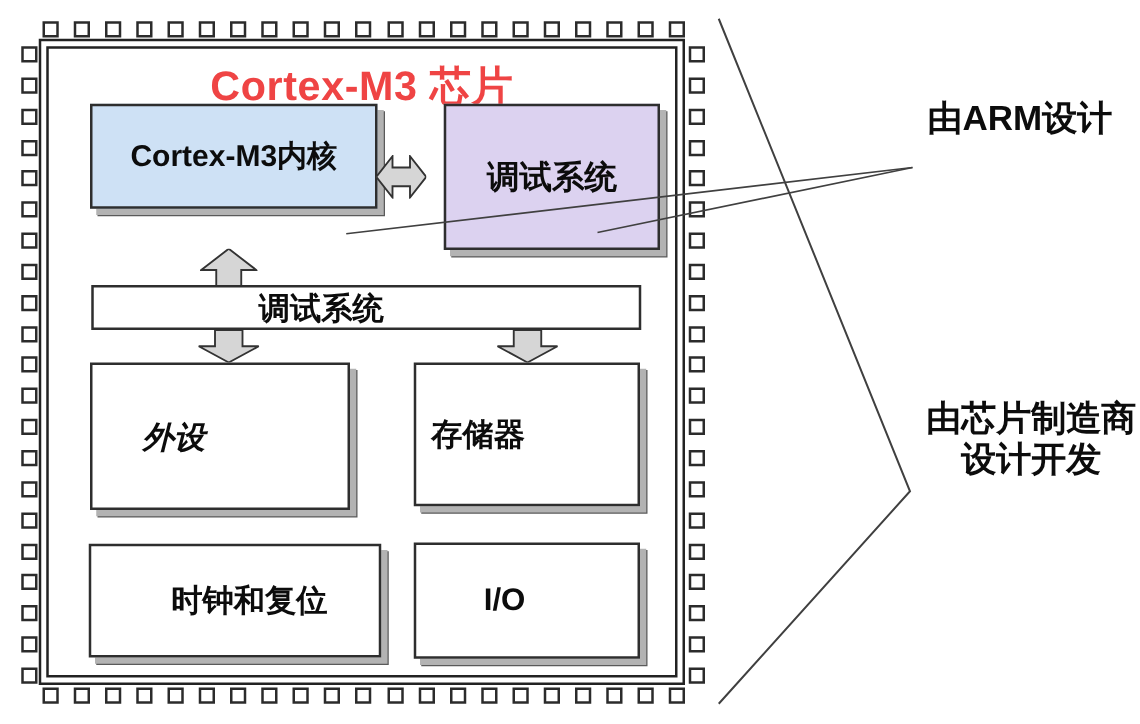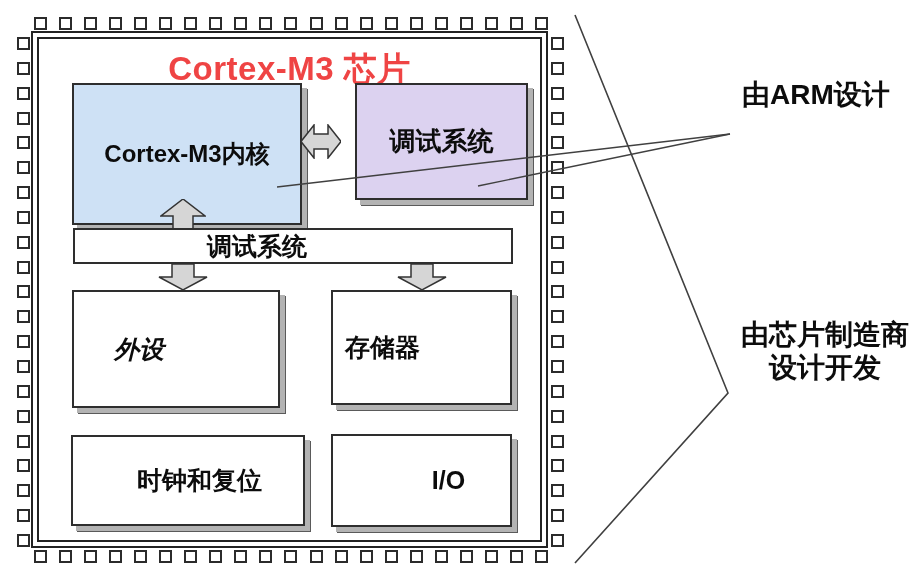--- a/index.html
+++ b/index.html
@@ -44,21 +44,21 @@
   .blk{
     position:absolute;box-sizing:border-box;
     background:#ffffff;border:2px solid #2e2e2e;
     display:flex;align-items:center;
     font-size:24px;font-weight:bold;color:#0c0c0c;
   }
   .blk.center{justify-content:center;}
   .blk.shadow3d{
     box-shadow:5px 5px 0 0 #b3b3b3, 6px 6px 0 0 #5a5a5a;
   }
-  .blk-core  {left:39px;top:50px;width:230px;height:142px;}
+  .blk-core  {left:39px;top:50px;width:230px;height:84px;}
   .blk-debug {left:322px;top:50px;width:173px;height:117px;font-size:26px;font-family:Liberation Mono, monospace;}
   .blk-bus   {left:40px;top:195px;width:440px;height:36px;padding-left:132px;font-size:25px;}
   .blk-periph{left:39px;top:257px;width:208px;height:118px;padding-left:40px;font-size:25px;font-style:italic;}
   .blk-mem   {left:298px;top:257px;width:181px;height:115px;padding-left:28px;font-size:25px;}
   .blk-clock {left:38px;top:402px;width:234px;height:91px;padding-left:64px;font-size:25px;}
   .blk-io    {left:298px;top:401px;width:181px;height:93px;padding-left:54px;font-size:25px;}
   
   .arrow{position:absolute;}
   .arrow svg{display:block;}
   .arrow-core-debug{left:268px;top:91px;}
@@ -217,21 +217,21 @@
     </div>
 
     <div class="blk blk-mem shadow3d" style="background: rgb(255, 255, 255); padding-left: 12px;">
       <span>存储器</span>
     </div>
 
     <div class="blk blk-clock shadow3d" style="background: rgb(255, 255, 255);">
       <span>时钟和复位</span>
     </div>
 
-    <div class="blk blk-io shadow3d" style="background: rgb(255, 255, 255); justify-content: center;">
+    <div class="blk blk-io shadow3d" style="background: rgb(255, 255, 255);">
       <span>I/O</span>
     </div>
   </div>
 
   <svg class="callout-svg" width="912" height="579" viewBox="0 0 912 579">
     <line x1="277" y1="187" x2="730" y2="134" stroke="#404040" stroke-width="1.4"></line>
     <line x1="478" y1="186" x2="730" y2="134" stroke="#404040" stroke-width="1.4"></line>
     <polyline points="575,15 728,393 575,563" fill="none" stroke="#404040" stroke-width="1.6"></polyline>
   </svg>
 

